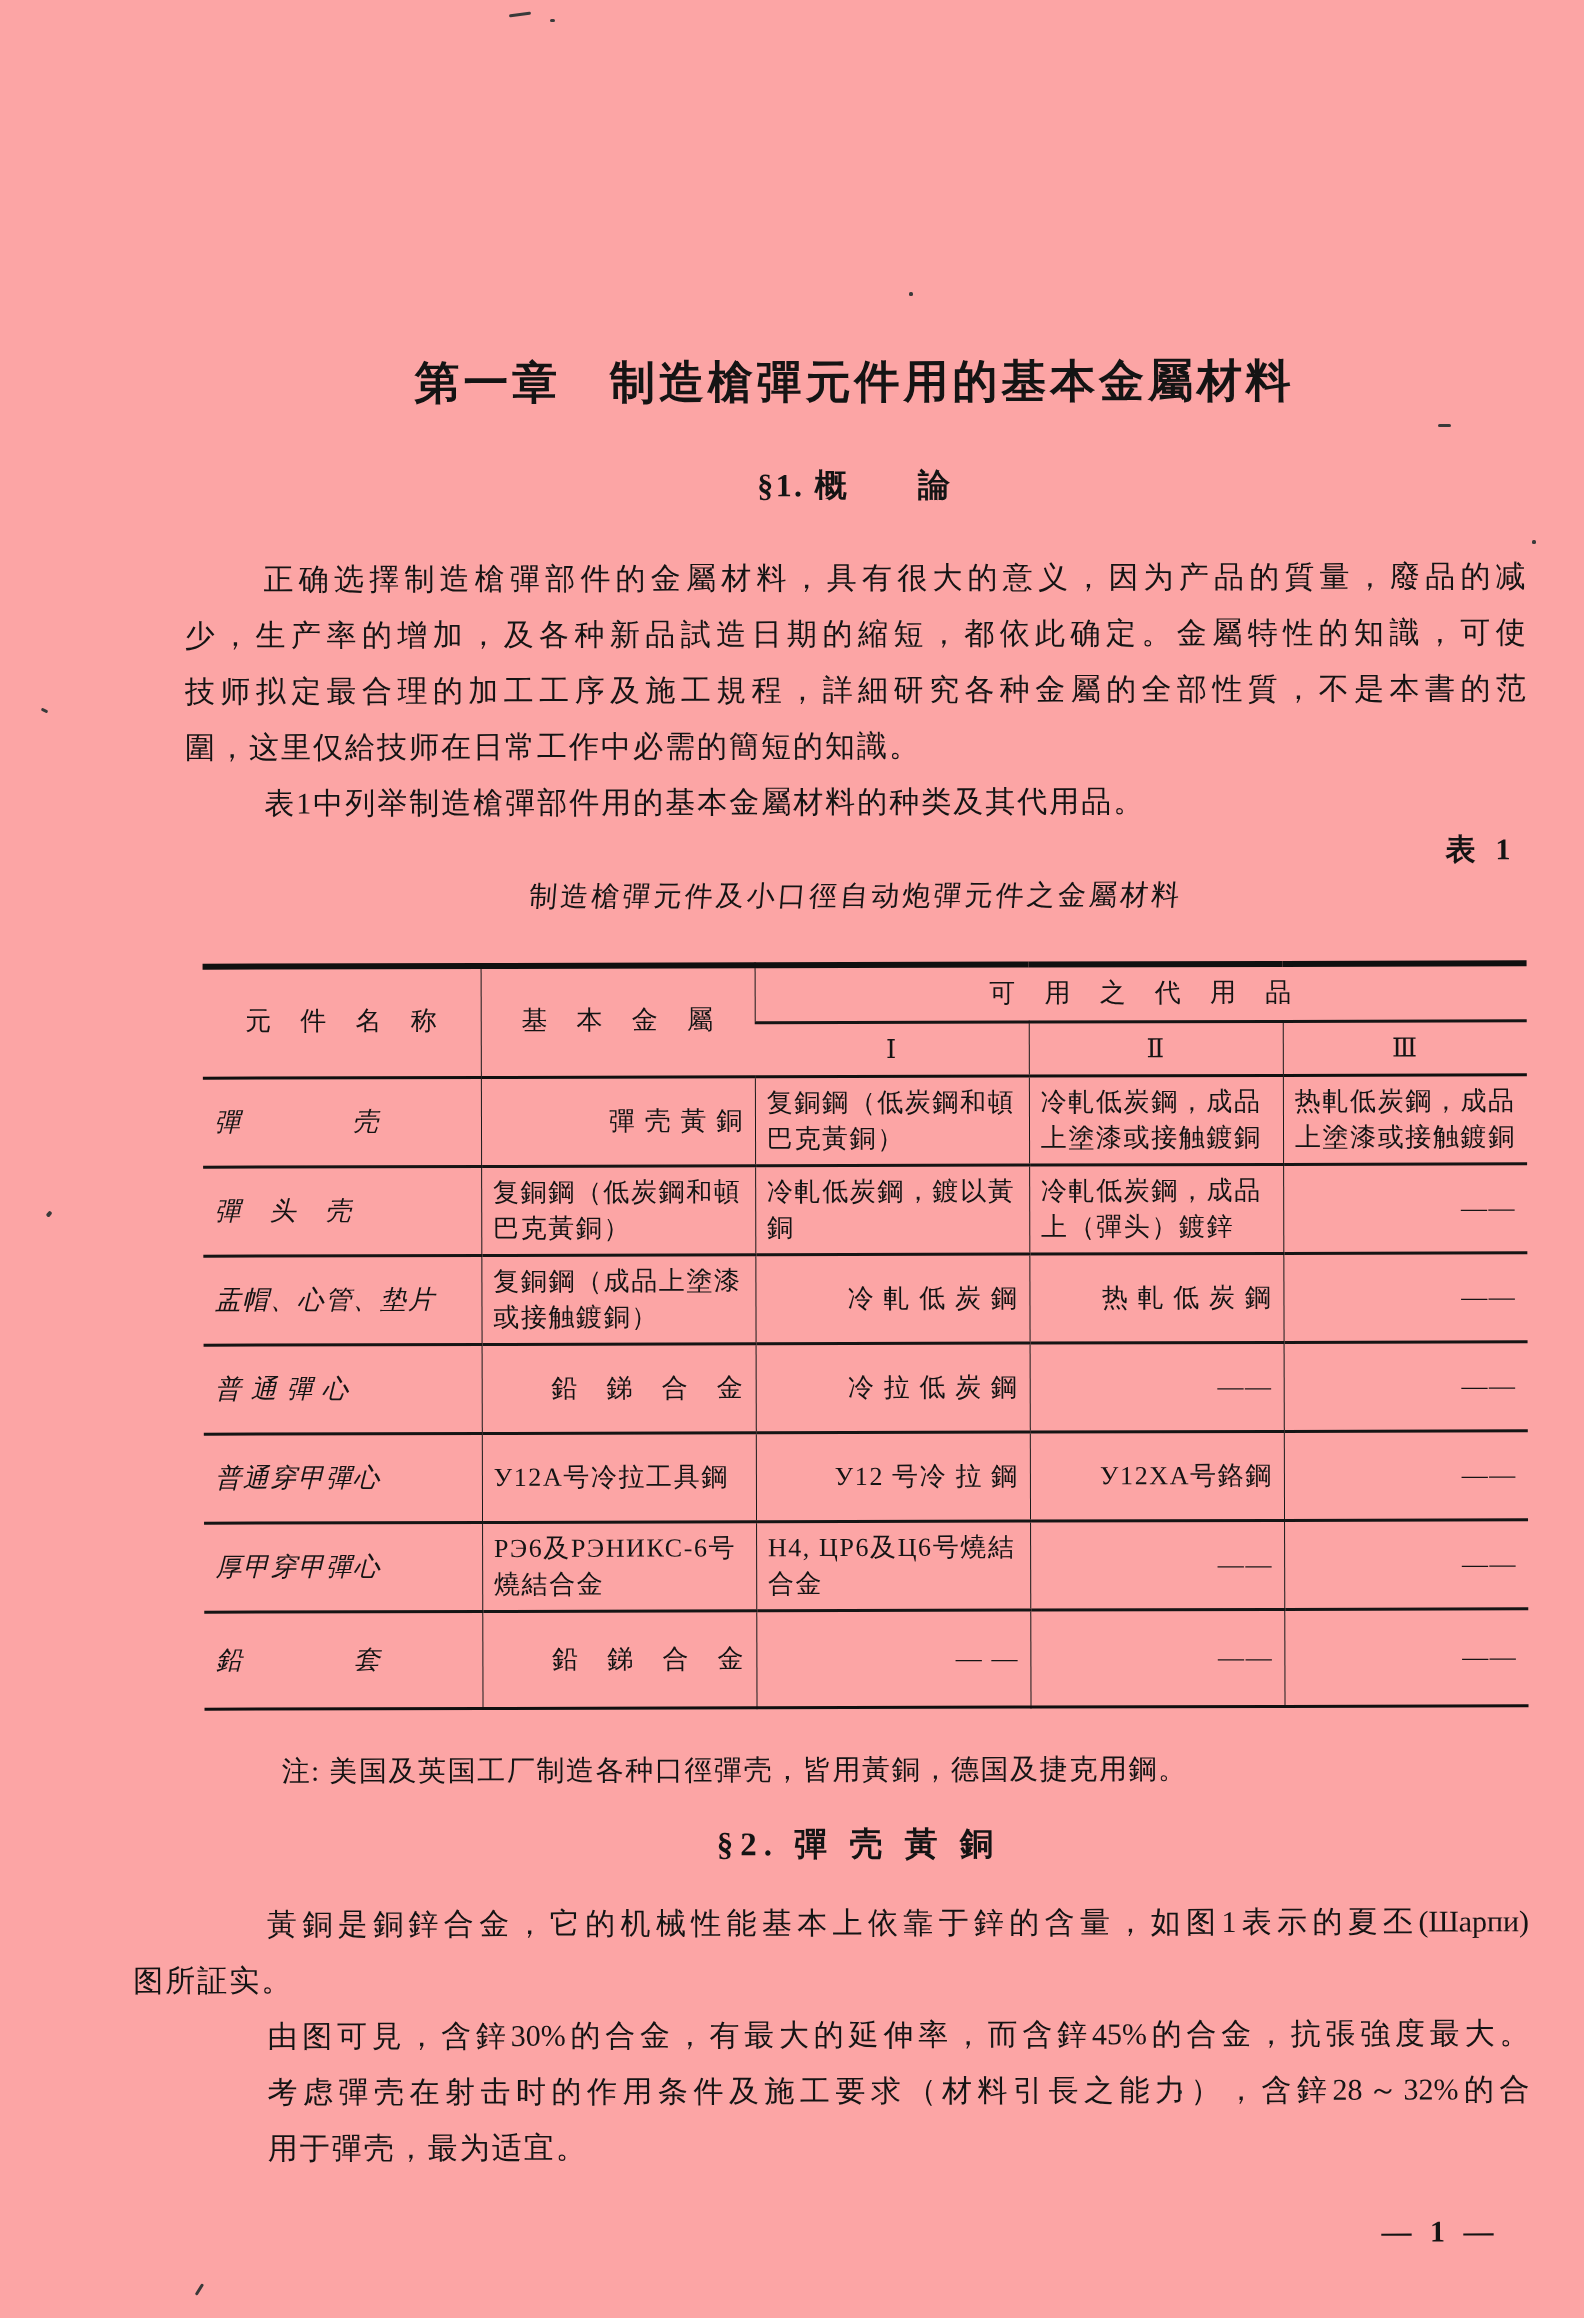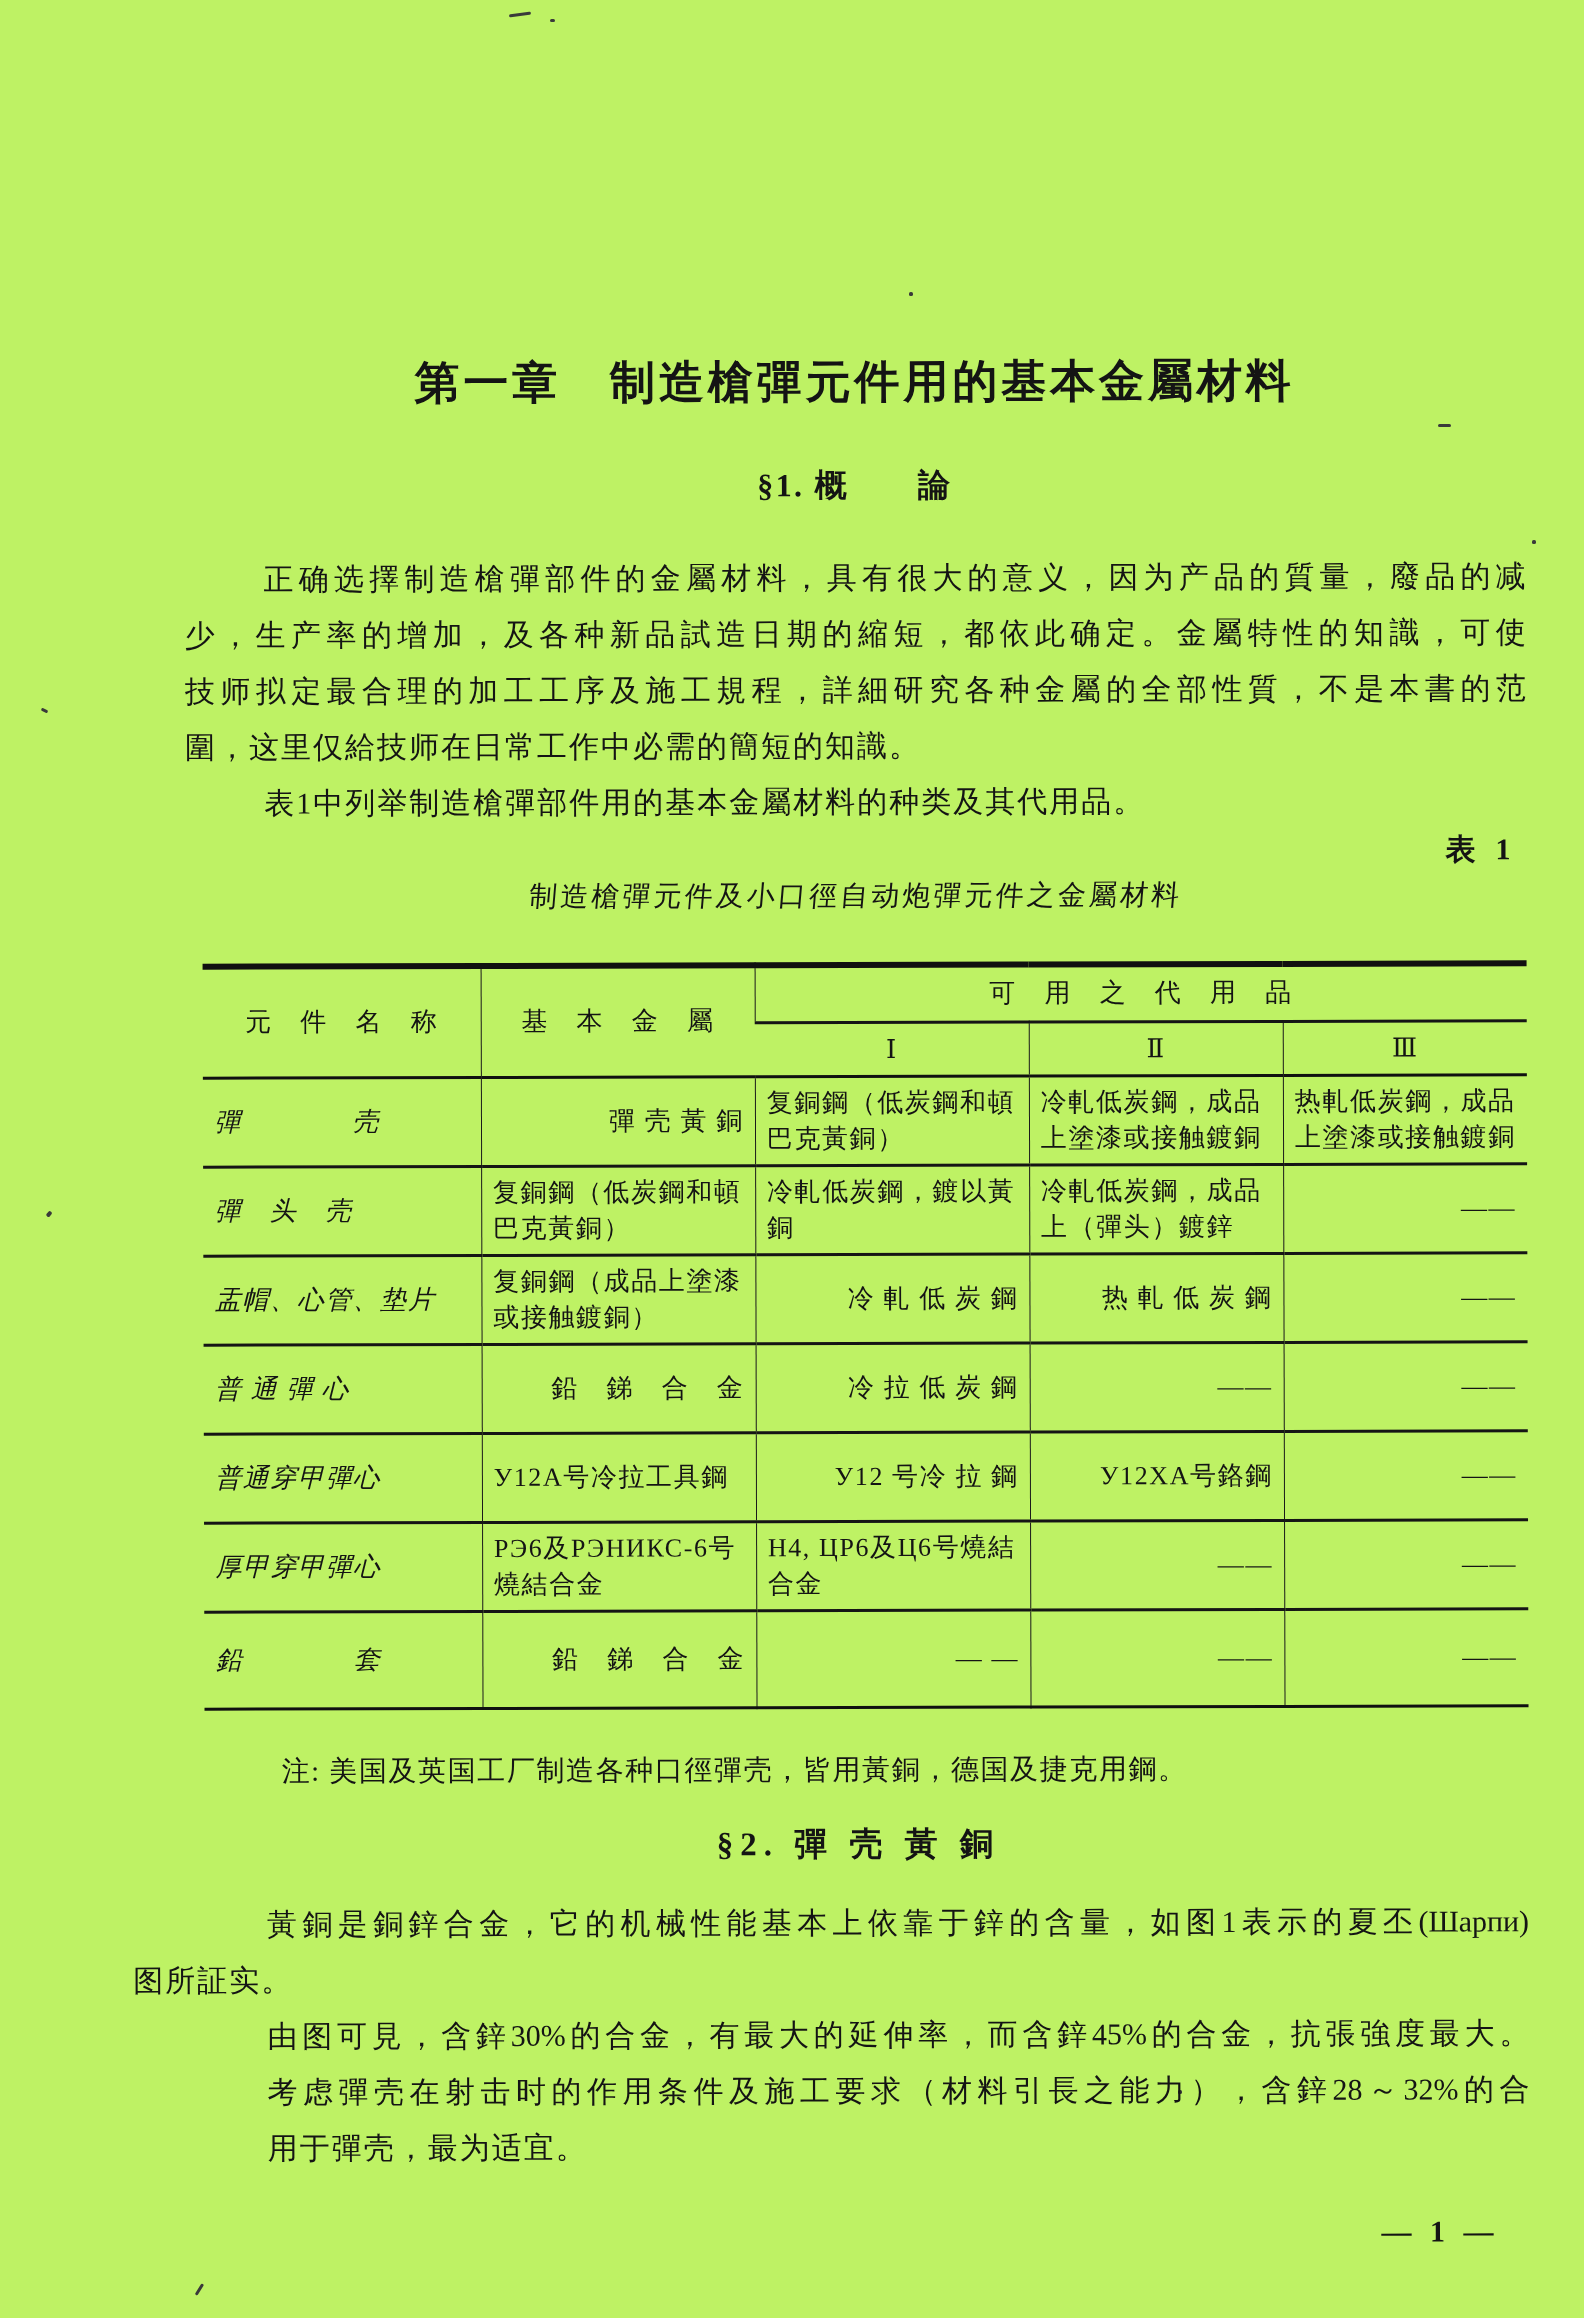--- a/index.html
+++ b/index.html
@@ -1,19 +1,19 @@
 <!DOCTYPE html>
 <html style="font-size:12.6px"><head>
 <meta charset="utf-8">
 <style>
   html,body{margin:0;padding:0;background:#ffffff;}
   #page{
     position:relative;
     width:1584px;height:2319px;
-    background:#bef264;
+    background:#fca5a5;
     color:#141414;
     font-family:"Liberation Serif","DejaVu Serif",serif;
     overflow:hidden;
   }
   #content{
     position:absolute;left:186px;top:0;width:1341px;
     transform:rotate(-0.15deg);
   }
   .chapter-title{
     margin-top:352px;
@@ -50,21 +50,21 @@
   table.t1 th,table.t1 td{
     border-left:1.6px solid #1a1a1a;
     padding:6.3px 11px;vertical-align:middle;
     line-height:36px;font-weight:normal;
     word-break:break-all;letter-spacing:1.6px;
   }
   table.t1 th:first-child,table.t1 td:first-child{border-left:none;}
   table.t1 thead tr.h1 th{height:41px;}
   table.t1 thead tr.h2 th{height:38px;border-bottom:3.9px solid #101010;}
   table.t1 thead th{text-align:center;}
-  table.t1 thead th.rsp{border-bottom:3.9px solid #101010;}
+  table.t1 thead th.rsp{border-bottom:3.9px solid #101010;font-family:Liberation Mono, monospace;}
   table.t1 thead th.subs{border-bottom:3.1px solid #151515;}
   table.t1 tbody td{border-top:3.1px solid #151515;}
   table.t1 tbody tr{height:89px;}
   table.t1 tbody tr:last-child{height:97px;}
   td.part{padding-left:14px;letter-spacing:2.4px;font-style:italic;}
   td.c{text-align:right;}
   .note{margin-top:41px;font-size:28px;letter-spacing:1.6px;text-indent:94px;line-height:39px;}
   .page-num{
     margin-top:38px;text-align:right;font-size:30px;font-weight:bold;
     letter-spacing:5.5px;padding-right:31px;line-height:39px;

